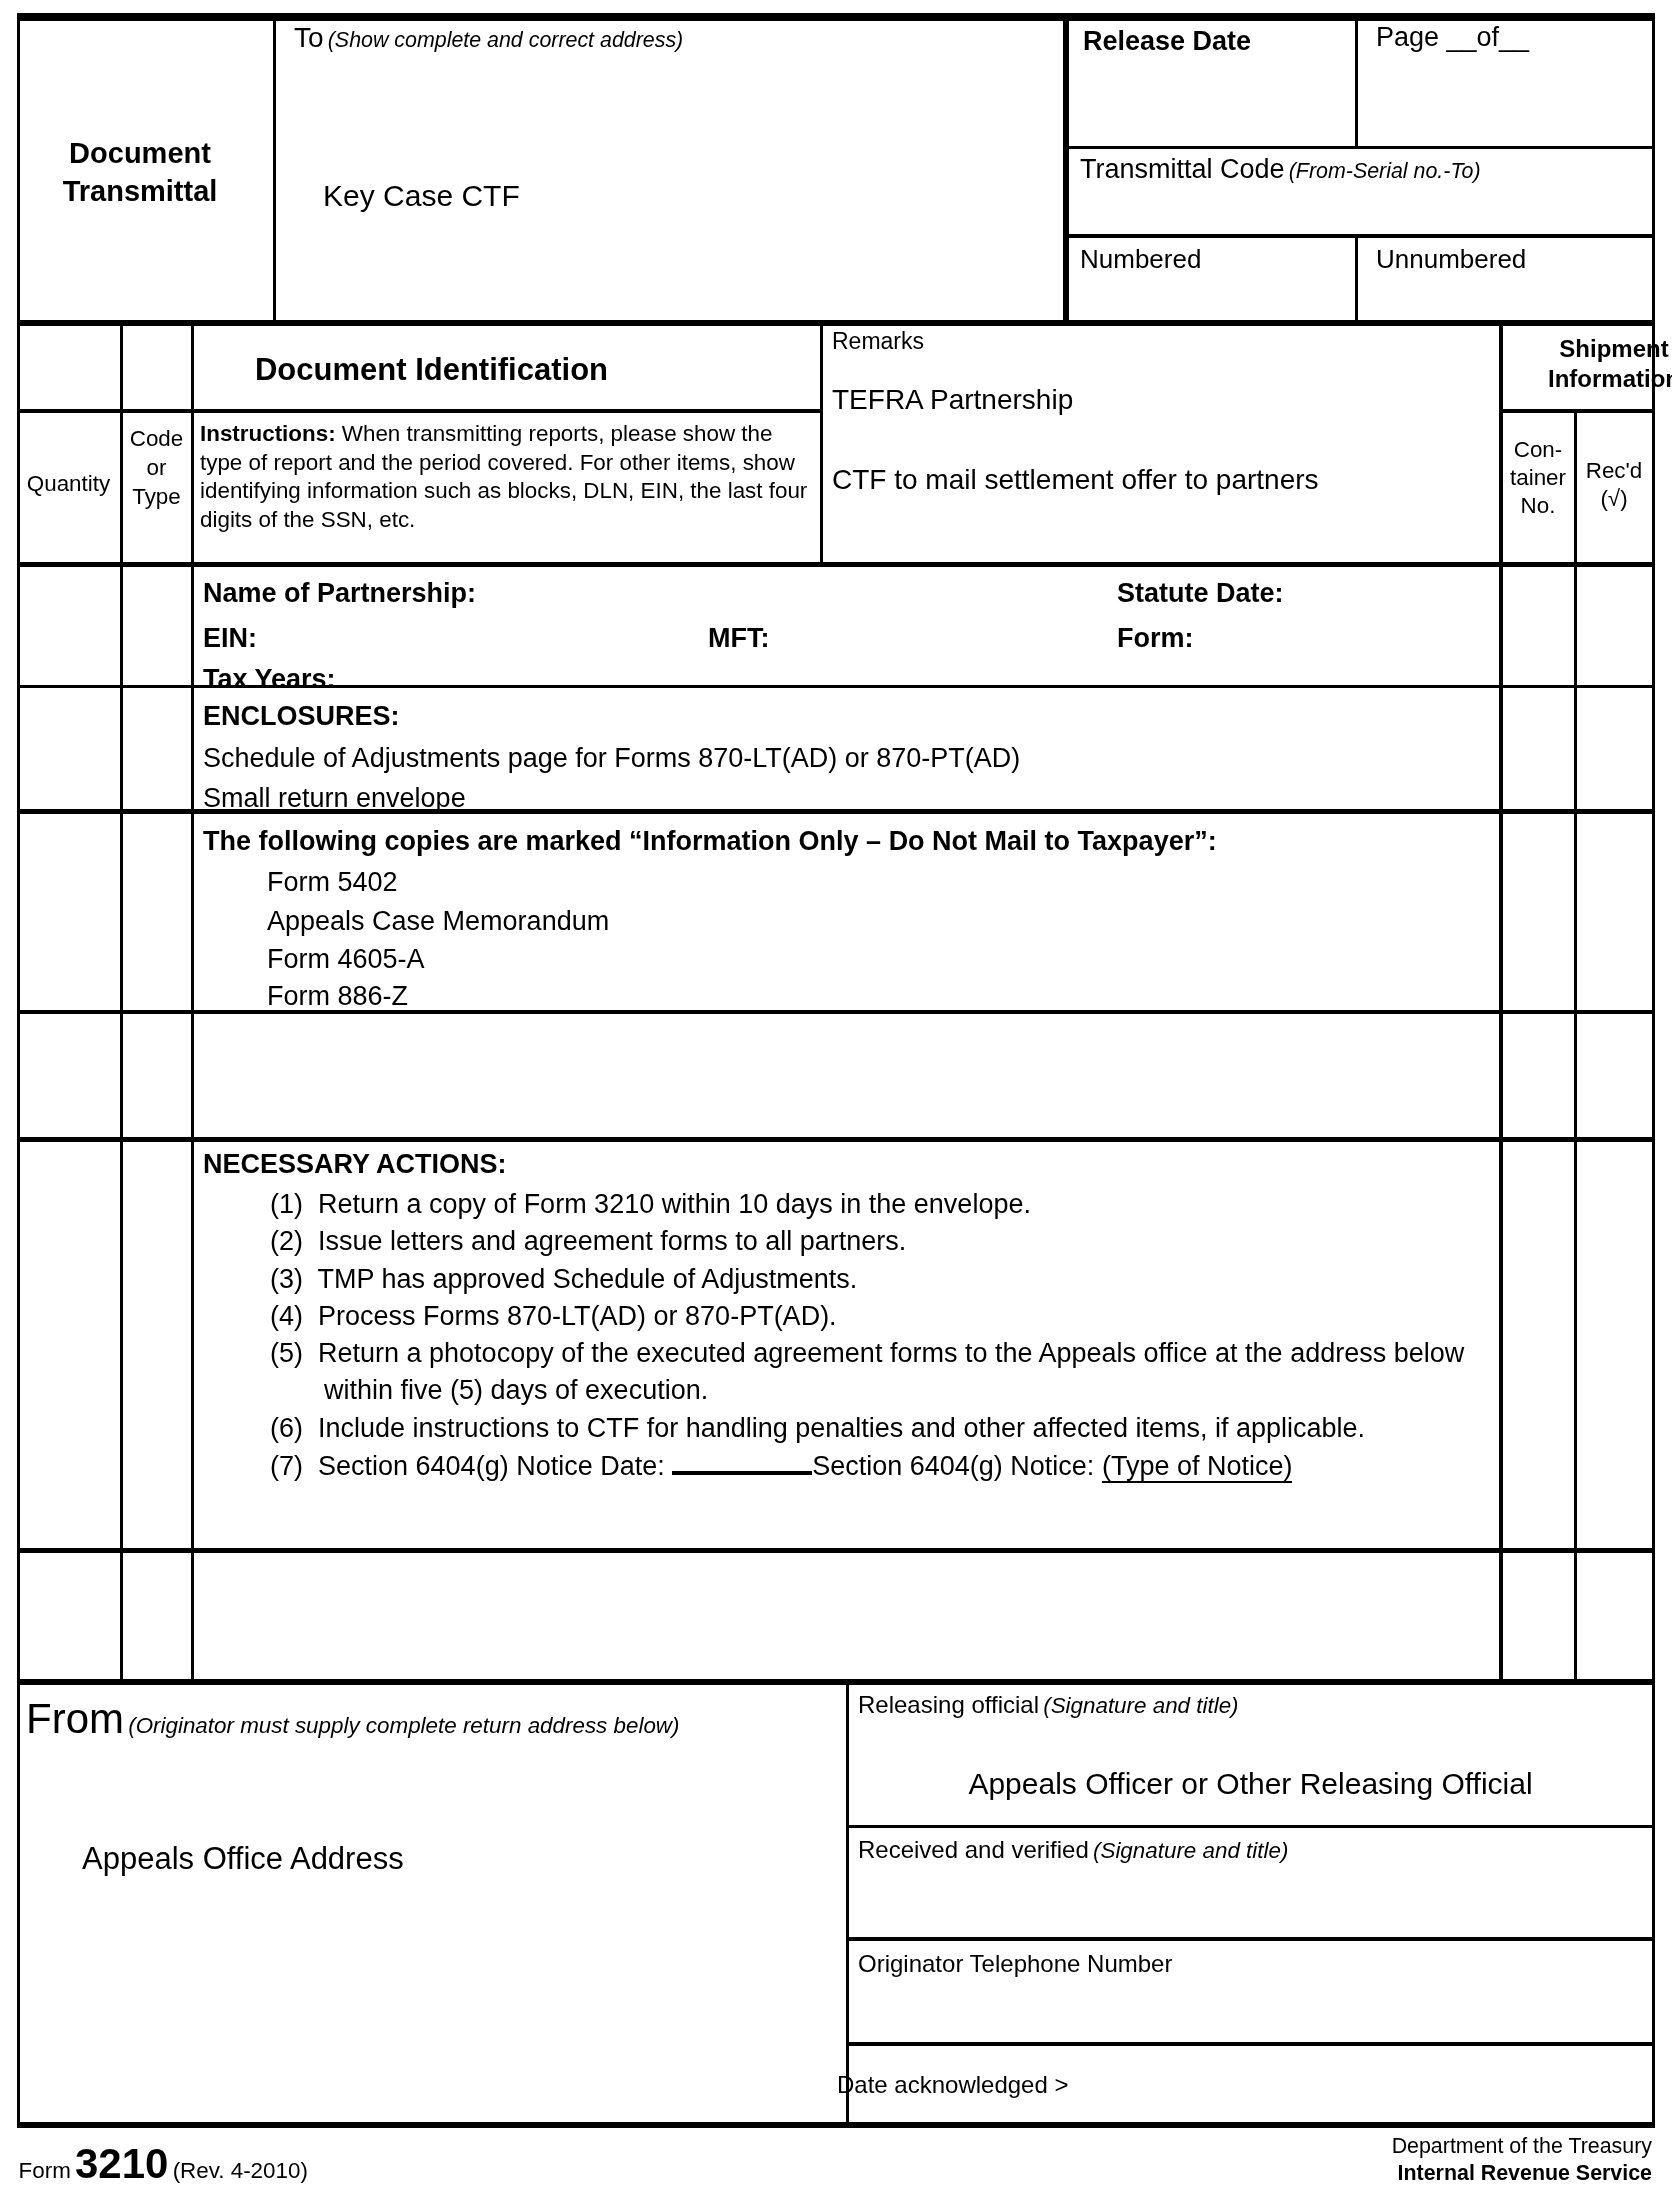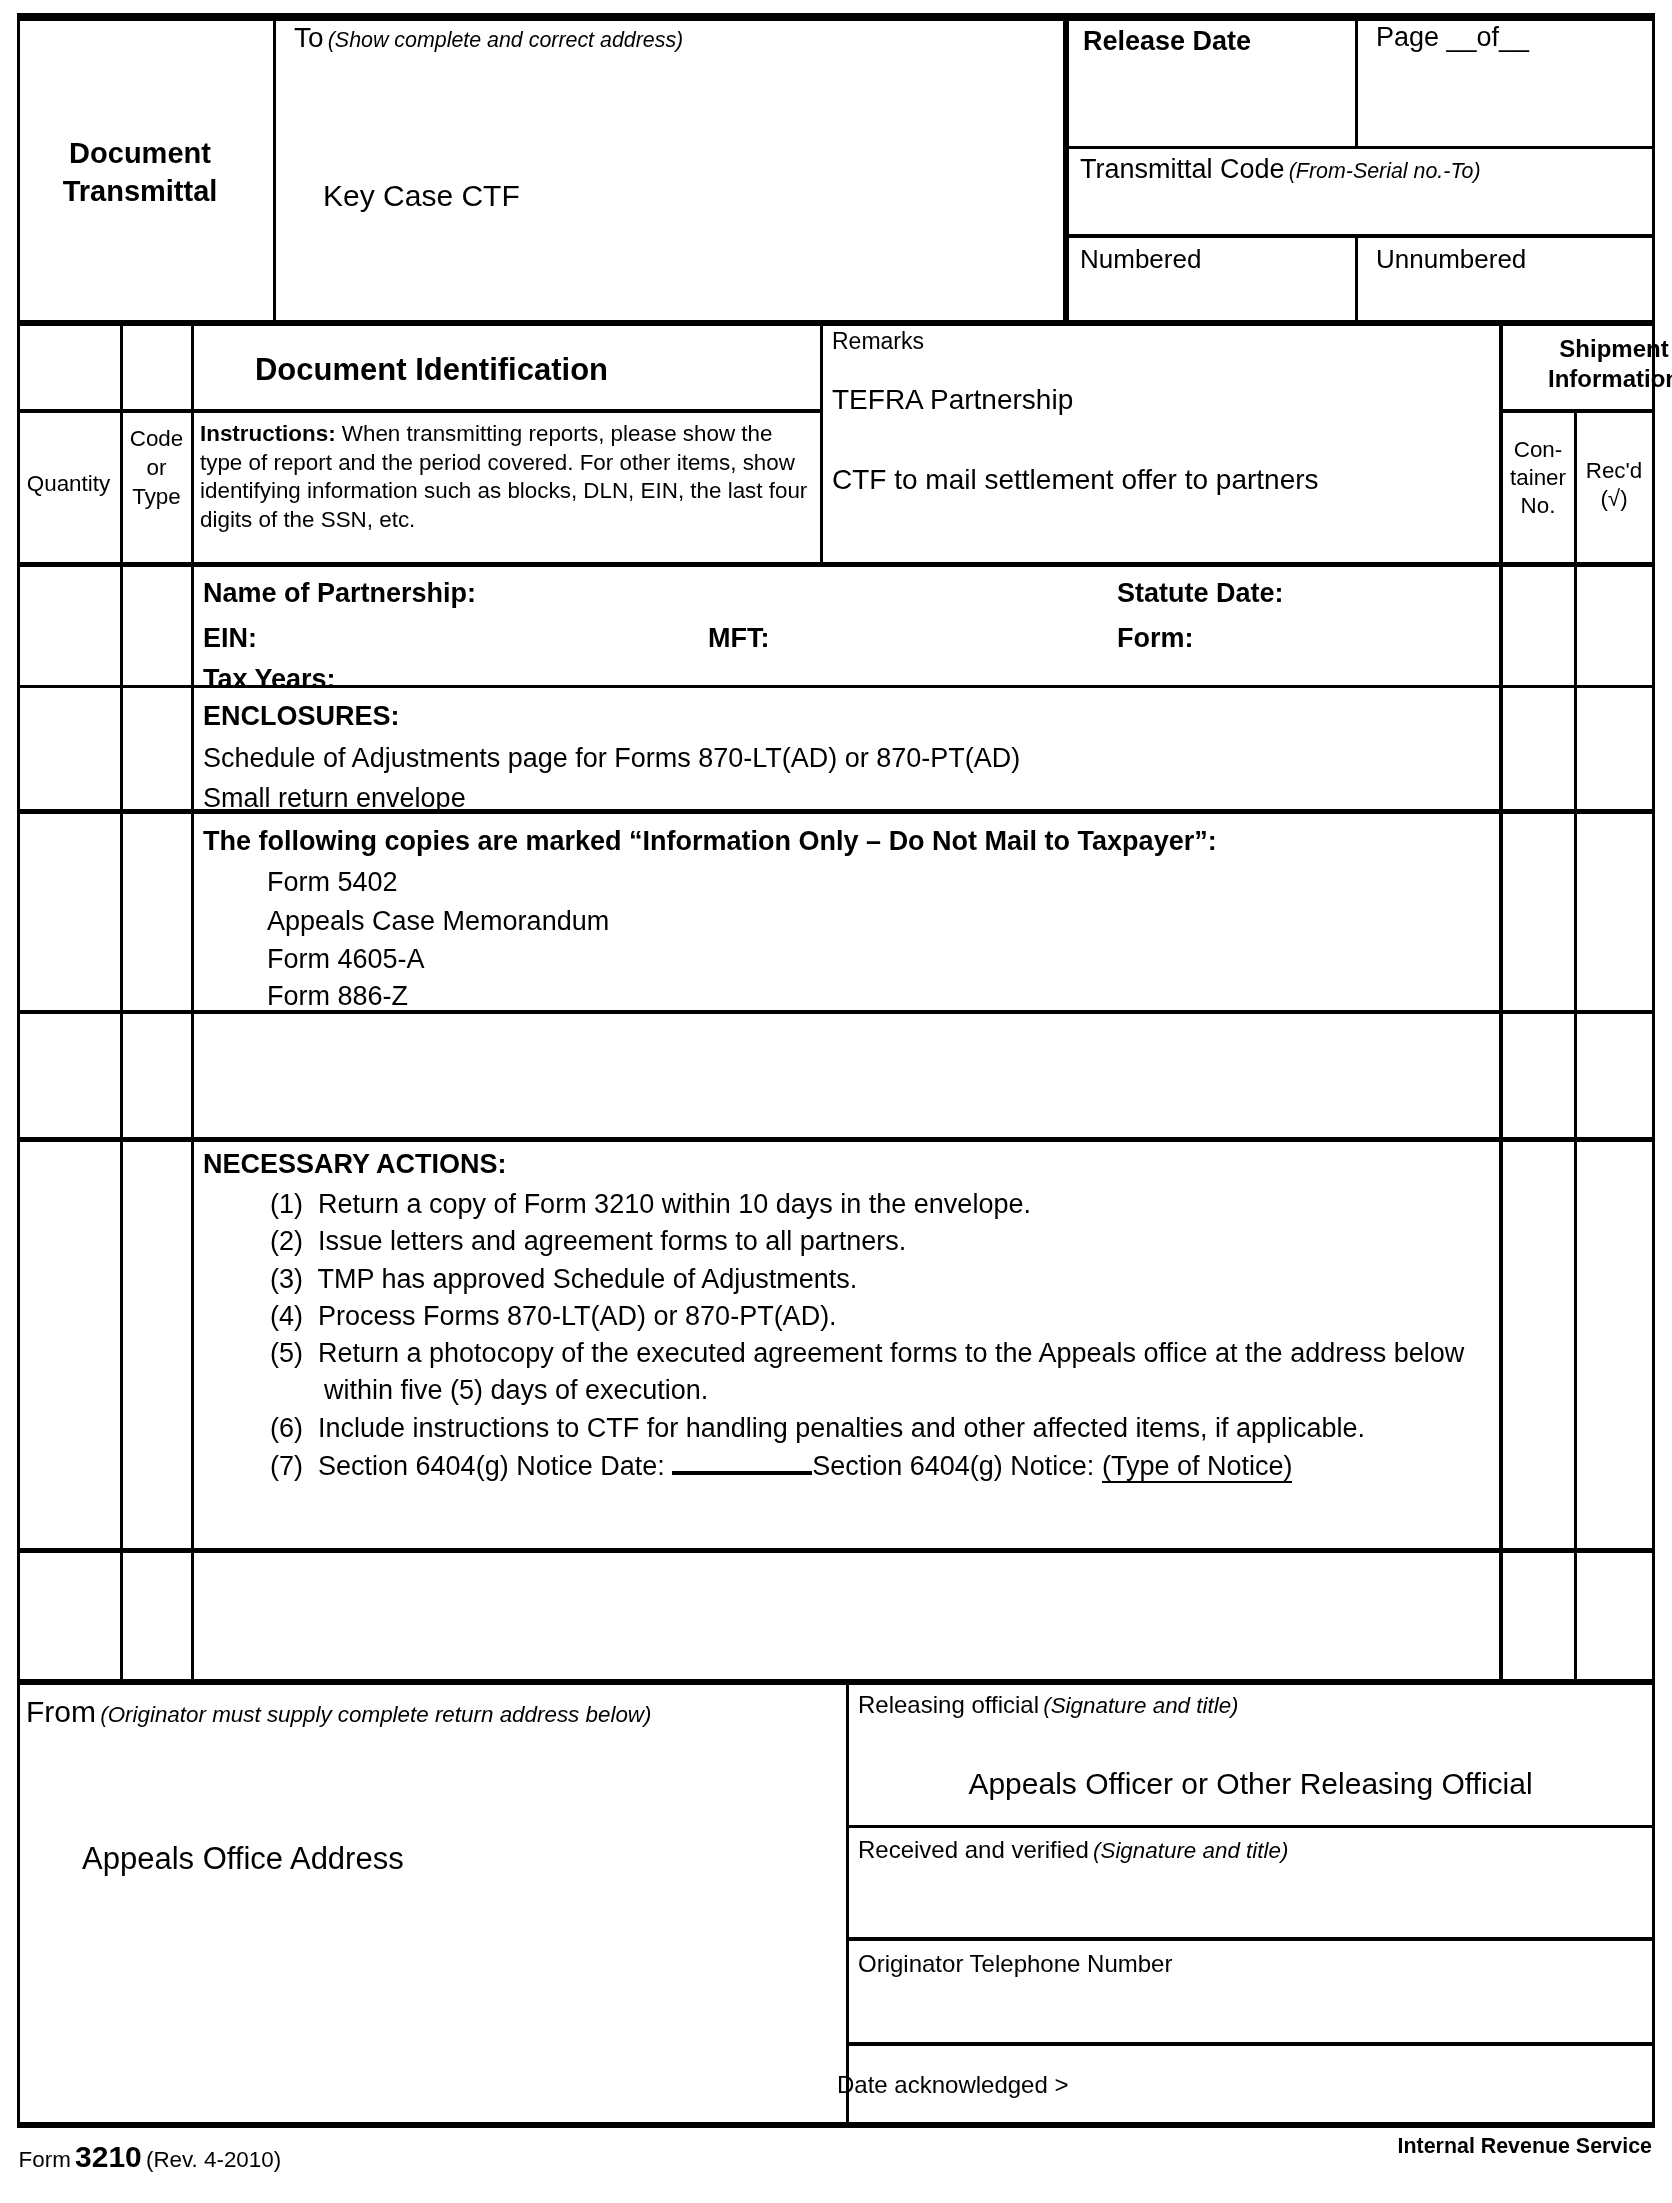--- a/index.html
+++ b/index.html
@@ -21,21 +21,21 @@
   .f23{font-size:21.4px;}
   .f24{font-size:22.4px;}
   .f25{font-size:23px;}
   .f26{font-size:24px;}
   .f28{font-size:26px;}
   .f29{font-size:27px;}
   .f30{font-size:28px;}
   .f31{font-size:29px;}
   .f32{font-size:30px;}
   .f33{font-size:31px;padding-left:12px;}
-  .f34{font-size:30px;}
+  .f34{font-size:42px;}
   .instructions{line-height:1.28;}
   .actions-list{line-height:1.38;}
   .action-item{padding-left:54px;text-indent:-54px;margin:0;}
   .blankline{
     display:inline-block;
     width:140px;
     border-bottom:4.7px solid #000;
     height:24px;
     vertical-align:baseline;
   }
@@ -161,17 +161,18 @@
   <div class="abs f26" style="left:858px;top:1950px;">Originator Telephone Number</div>
 
   <div class="abs f26" style="left:837px;top:2071px;">Date acknowledged &gt;</div>
 
   <div class="abs" style="left:18.6px;top:2140px;">
     <span class="f24">Form</span>
     <span class="b f34">3210</span>
     <span class="f24">(Rev. 4-2010)</span>
   </div>
   <div class="wrapbox footer-right f23" style="left:1093px;top:2133px;width:559px;">
+    <div>Department of the Treasury</div>
     <div class="b">Internal Revenue Service</div>
   </div>
 
 </div>
 
 
 </body></html>

